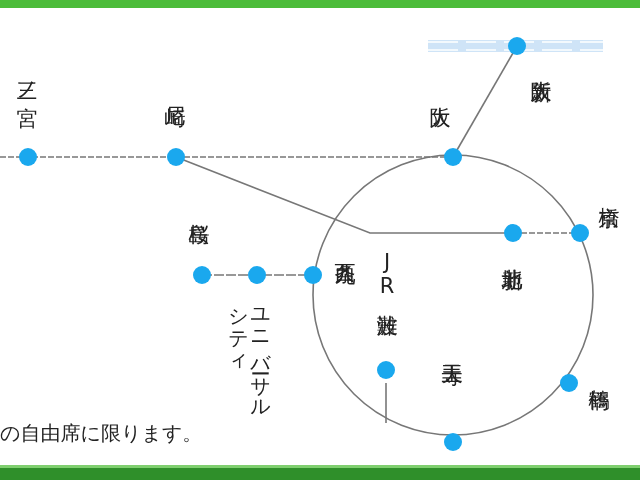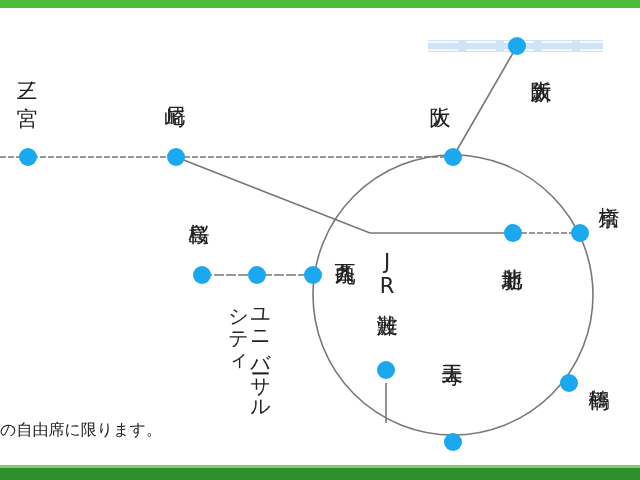--- a/index.html
+++ b/index.html
@@ -5,21 +5,21 @@
   html, body { margin:0; padding:0; }
   body { width:640px; height:480px; position:relative; overflow:hidden; background:#ffffff;
          font-family: "DejaVu Sans", "Liberation Sans", sans-serif; }
   .topbar { position:absolute; left:0; top:0; width:640px; height:8px; background:#4cbc3a; }
   .botbar { position:absolute; left:0; top:468px; width:640px; height:12px; background:#2f8f2a; }
   .botbar-hl { position:absolute; left:0; top:465px; width:640px; height:3px; background:#7fcf6f; }
   svg.map { position:absolute; left:0; top:0; }
   .label { position:absolute; writing-mode: vertical-rl; text-orientation: upright;
            font-size:21px; line-height:22px; color:#222; letter-spacing:0px; }
   .label.small { font-size:20px; }
-  .note { position:absolute; left:0; top:420px; font-size:16px; color:#222; white-space:nowrap; }
+  .note { position:absolute; left:0; top:420px; font-size:20px; color:#222; white-space:nowrap; }
 </style>
 </head>
 <body>
 
 <div class="topbar"></div>
 
 <svg class="map" width="640" height="480">
 
   <g>
     <rect x="428" y="40" width="175" height="12" fill="#cfe4f7"></rect>

